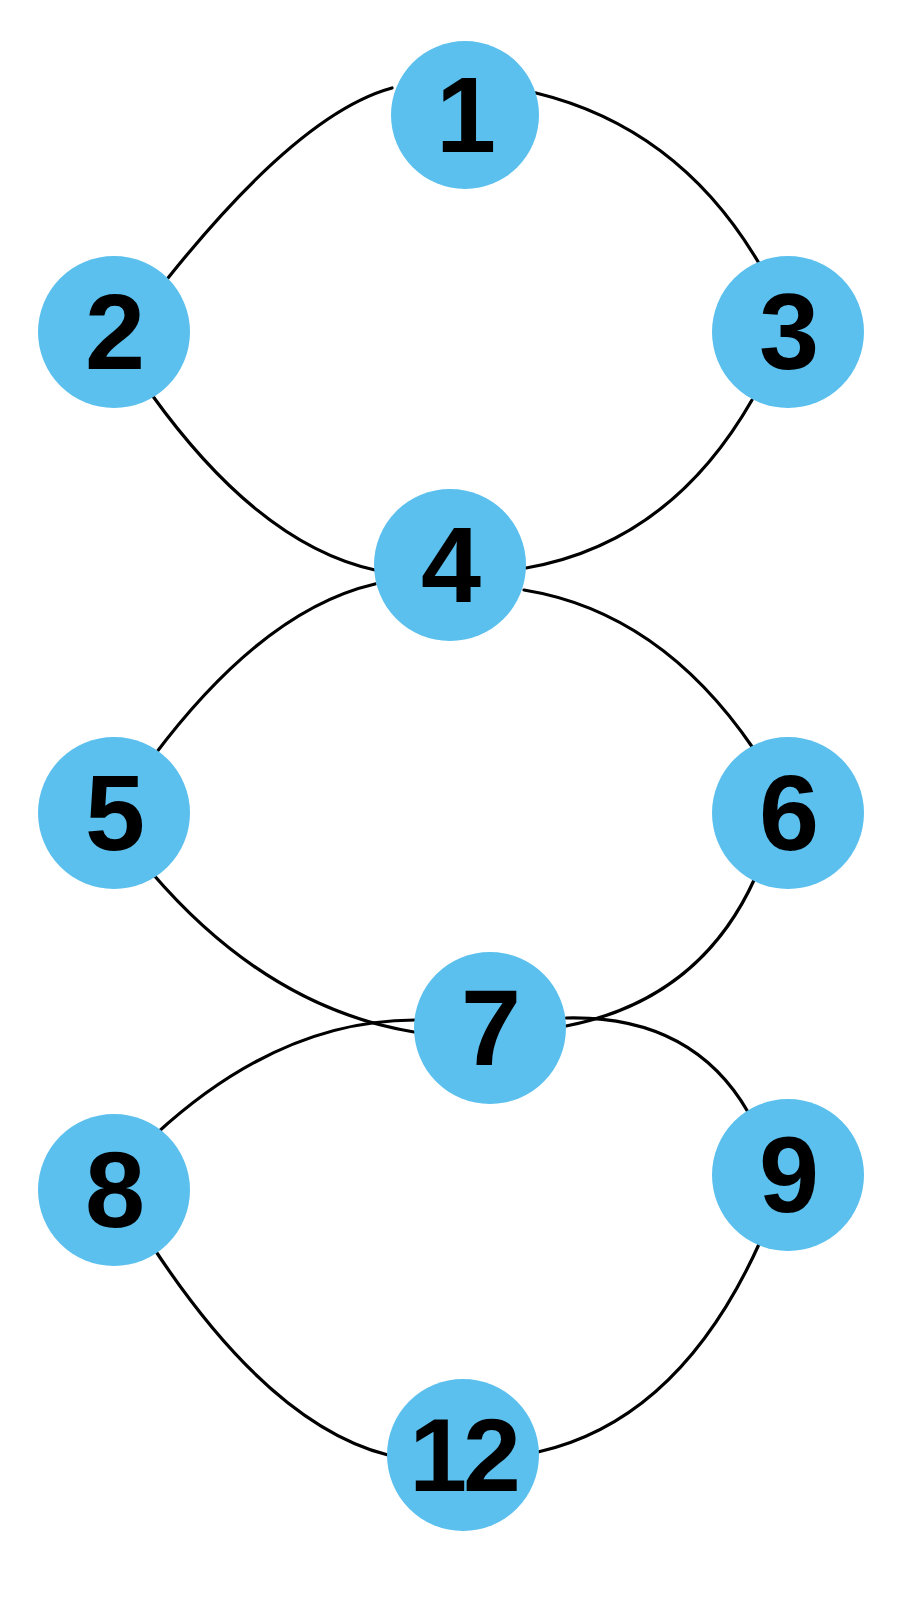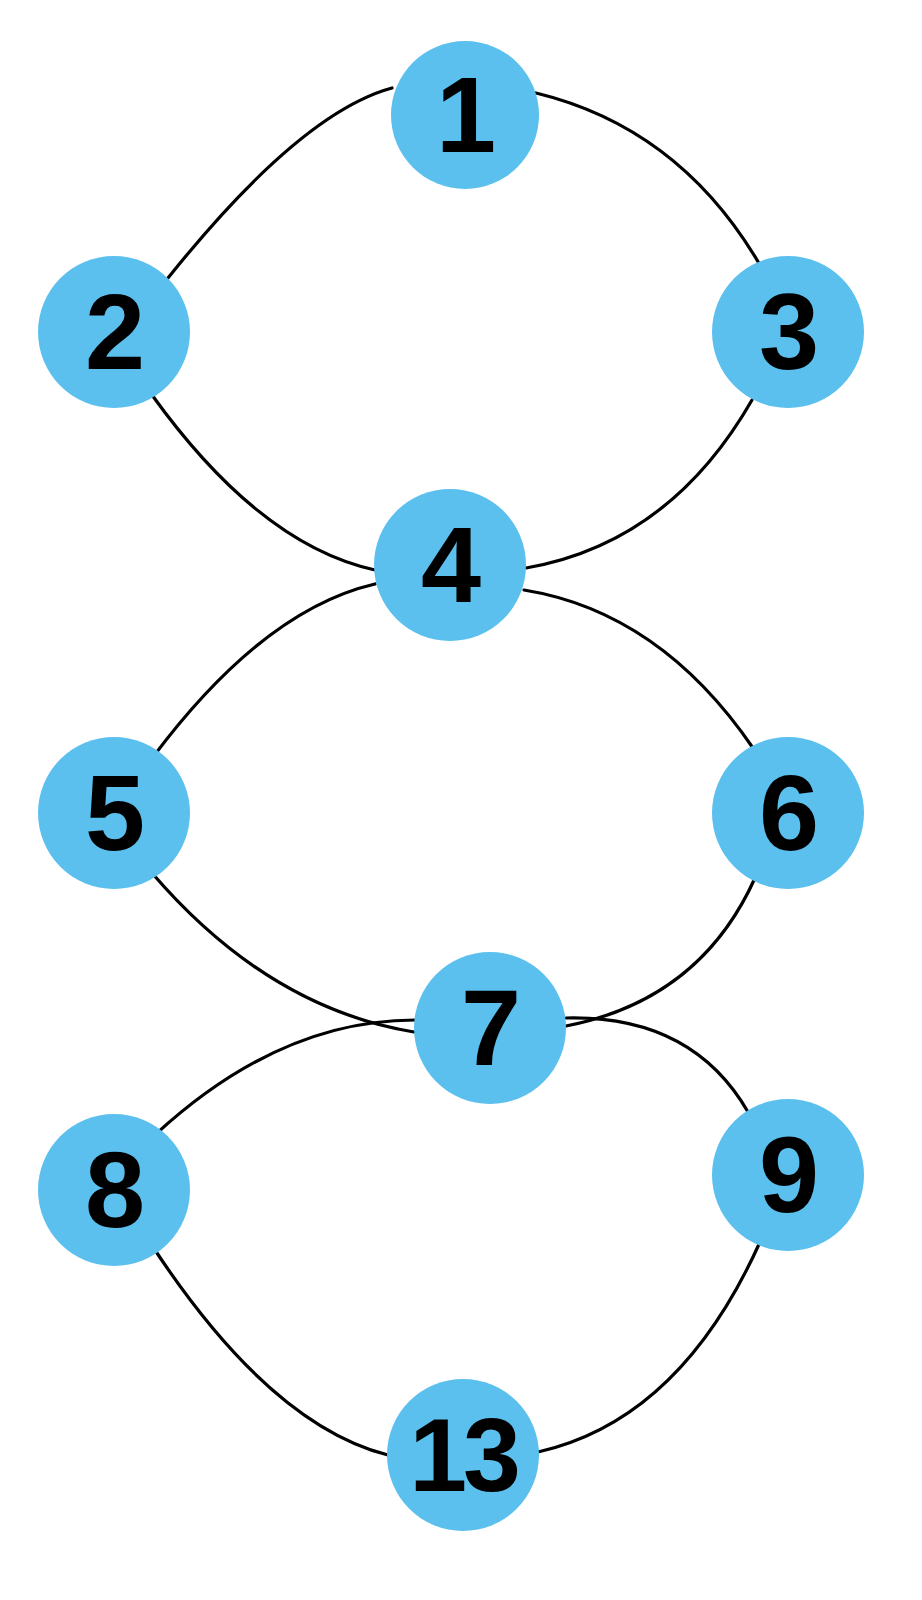--- a/index.html
+++ b/index.html
@@ -105,17 +105,17 @@
       <div class="graph-node" style="left: 414px; top: 952px; width: 152px; height: 152px; background: rgb(91, 192, 238);">
         <span class="node-label" style="color: rgb(0, 0, 0);">7</span>
       </div>
       <div class="graph-node" style="left: 38px; top: 1114px; width: 152px; height: 152px; background: rgb(91, 192, 238);">
         <span class="node-label" style="color: rgb(0, 0, 0);">8</span>
       </div>
       <div class="graph-node" style="left: 712px; top: 1099px; width: 152px; height: 152px; background: rgb(91, 192, 238);">
         <span class="node-label" style="color: rgb(0, 0, 0);">9</span>
       </div>
       <div class="graph-node" style="left: 387px; top: 1379px; width: 152px; height: 152px; background: rgb(91, 192, 238);">
-        <span class="node-label wide" style="color: rgb(0, 0, 0);">13</span>
+        <span class="node-label wide" style="color: rgb(0, 0, 0);">12</span>
       </div>
     </div>
 
 </div>
 
 </body></html>

